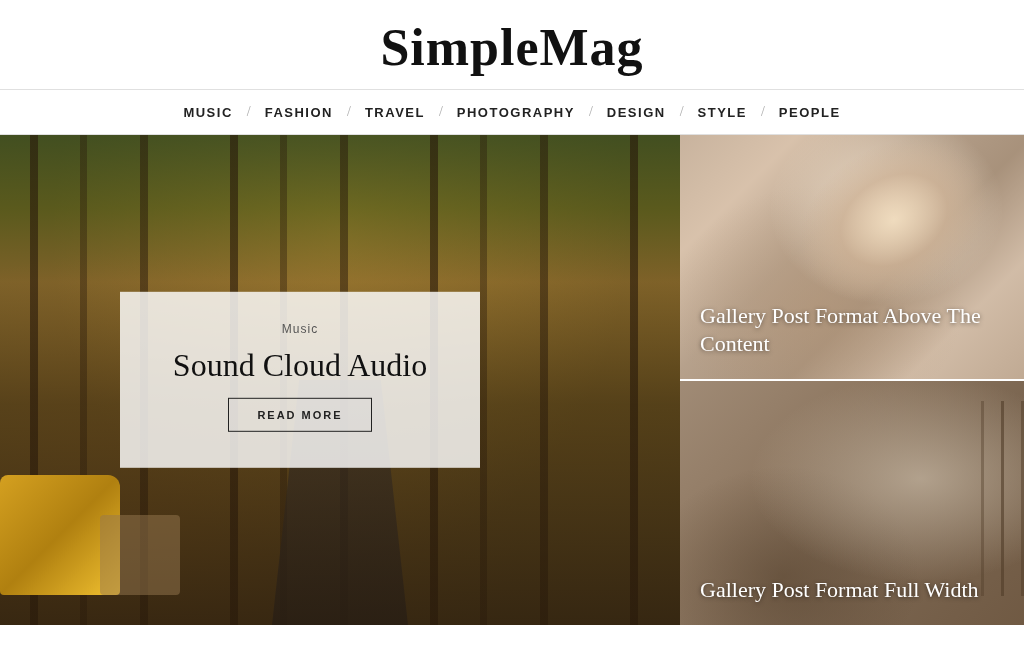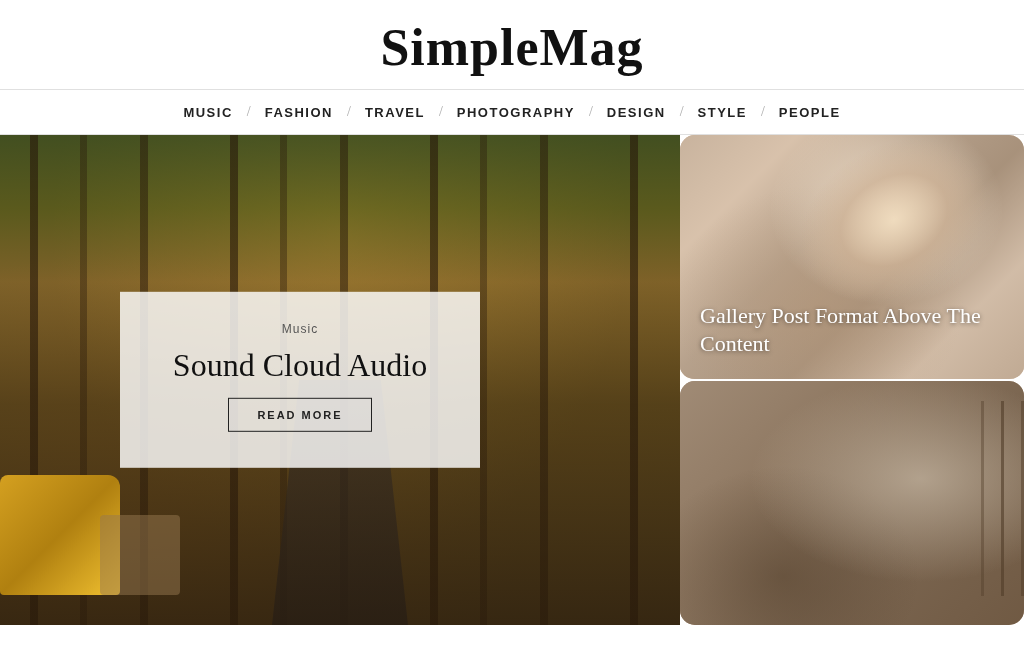--- a/index.html
+++ b/index.html
@@ -212,21 +212,20 @@
       flex-direction: column;
       gap: 0;
       height: 490px;
     }
 
     .sidebar-post {
       flex: 1;
       position: relative;
       overflow: hidden;
       cursor: pointer;
-      border-radius: 15px;
     }
 
     
     .sidebar-post-top .post-bg {
       width: 100%;
       height: 100%;
       position: absolute;
       top: 0; left: 0;
       background: linear-gradient(135deg,
         rgba(200,180,160,0.9) 0%,
@@ -381,17 +380,18 @@
 
   <aside class="sidebar-posts">
 
     <article class="sidebar-post sidebar-post-top">
       <div class="post-bg"></div>
       <h3 class="sidebar-post-title">Gallery Post Format Above The Content</h3>
     </article>
 
     <article class="sidebar-post sidebar-post-bottom">
       <div class="post-bg"></div>
+      <h3 class="sidebar-post-title">Gallery Post Format Full Width</h3>
     </article>
 
   </aside>
 
 </main>
 
 </body></html>

